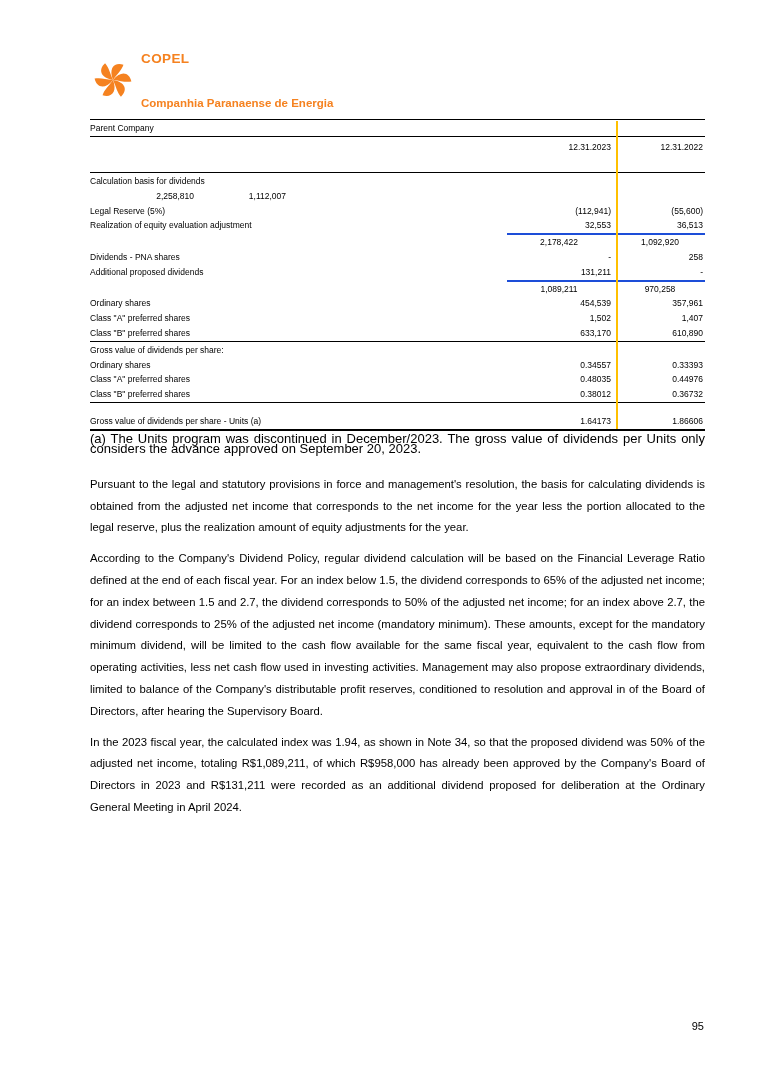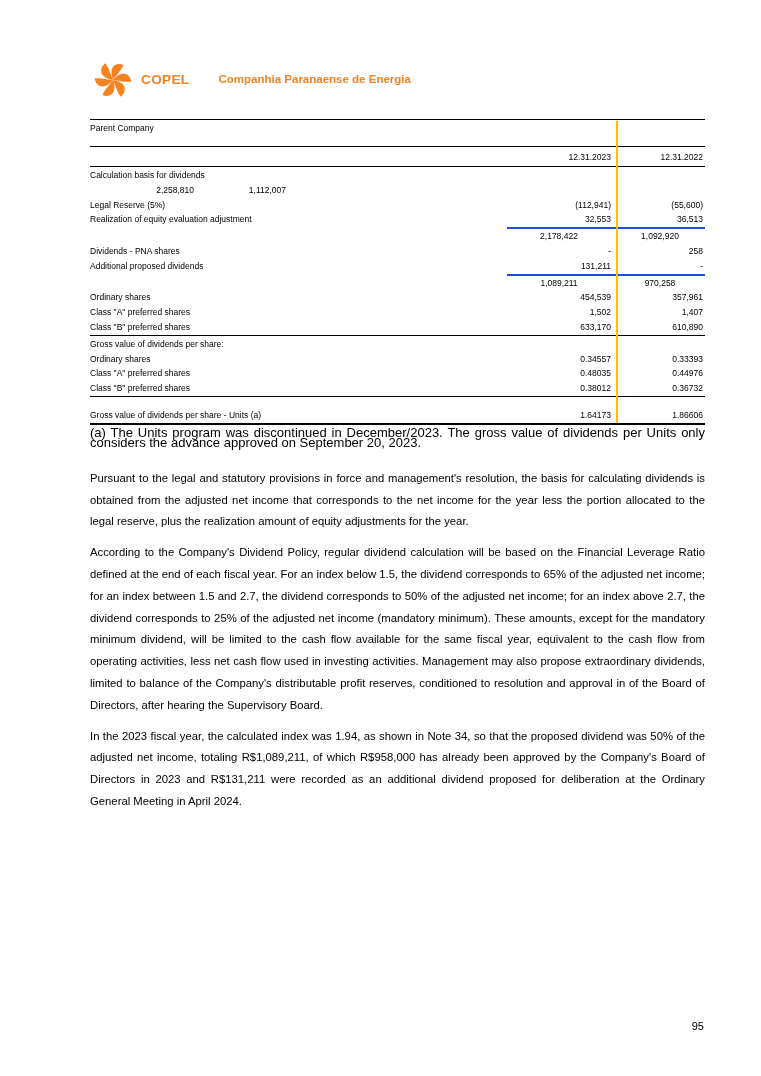--- a/index.html
+++ b/index.html
@@ -3,33 +3,33 @@
 <meta charset="utf-8">
 <style>
   * { box-sizing: border-box; margin: 0; padding: 0; }
   html, body { width: 761px; height: 1076px; background: #ffffff; }
   body { font-family: "Liberation Sans", "DejaVu Sans", sans-serif; color: #000; position: relative; overflow: hidden; }
 
   .content { position: absolute; left: 90px; top: 57px; width: 615px; }
 
   
   .logo-row { display: flex; align-items: center; gap: 9px; height: 46px; margin-left: 4px; }
-  .logo-text { display: flex; justify-content: center; gap: 29px; }
+  .logo-text { display: flex; flex-direction: column; justify-content: center; gap: 29px; }
   .logo-name { color: #F58220; font-weight: bold; font-size: 13.5px; letter-spacing: .4px; line-height: 16px; }
   .logo-sub  { color: #F58220; font-weight: bold; font-size: 11.5px; line-height: 14px; }
 
   
   .section-heading { margin-top: 22px; font-size: 11.5px; font-weight: bold; display: flex; }
   .section-number { width: 33px; }
 
   
   .fin-table { position: relative; margin-top: 16px; border-top: 1.5px solid #000; border-bottom: 2px solid #000; font-size: 8.5px; }
   .yellow-divider { position: absolute; top: 1px; bottom: 0; right: 87px; width: 2px; background: #FFC000; }
-  .t-title-row { padding: 3px 0 12px; border-bottom: 1px solid #000; line-height: 11px; }
-  .t-head-row { display: flex; padding: 5px 0 4px; border-bottom: 1px solid #000; }
+  .t-title-row { padding: 3px 0 2px; border-bottom: 1px solid #000; line-height: 11px; }
+  .t-head-row { display: flex; padding: 5px 0 20px; border-bottom: 1px solid #000; }
   .cell-label { flex: 1; text-align: left; }
   .cell-v1 { width: 110px; text-align: right; padding-right: 6px; }
   .cell-v2 { width: 88px; text-align: right; padding-right: 2px; }
   .t-row { display: flex; }
   .t-row > span { line-height: 14.8px; }
   .row-section > .cell-label { padding-top: 1px; }
   .row-subtotal .cell-v1, .row-subtotal .cell-v2 { border-top: 2px solid #1d4ed8; text-align: center; }
   .rule-below { border-bottom: 1px solid #000; }
   .row-spacer { height: 11px; }
   .footnote { margin-top: 3px; font-size: 13px; line-height: 10.5px; text-align: justify; }

